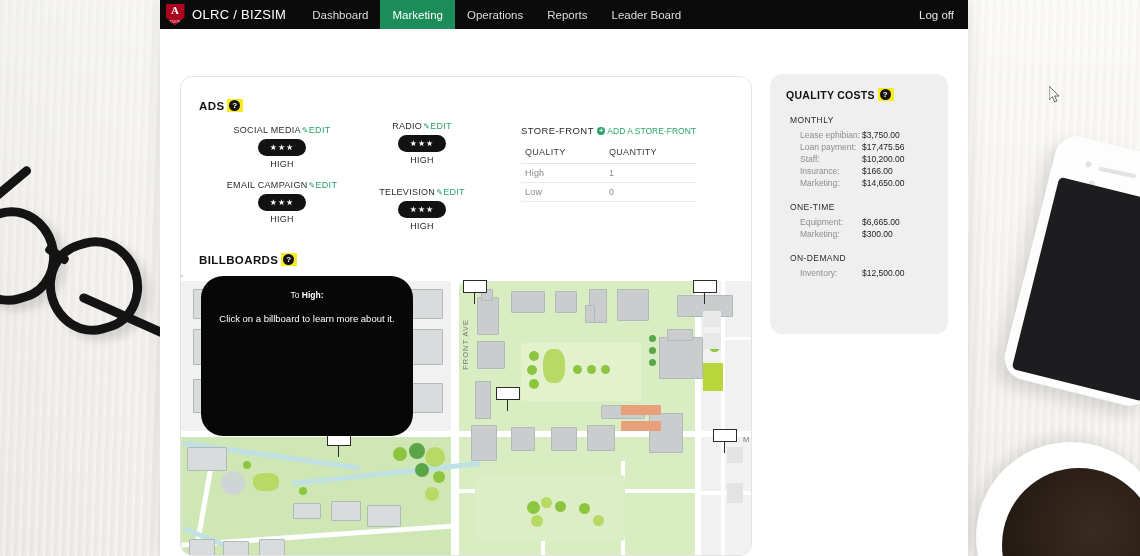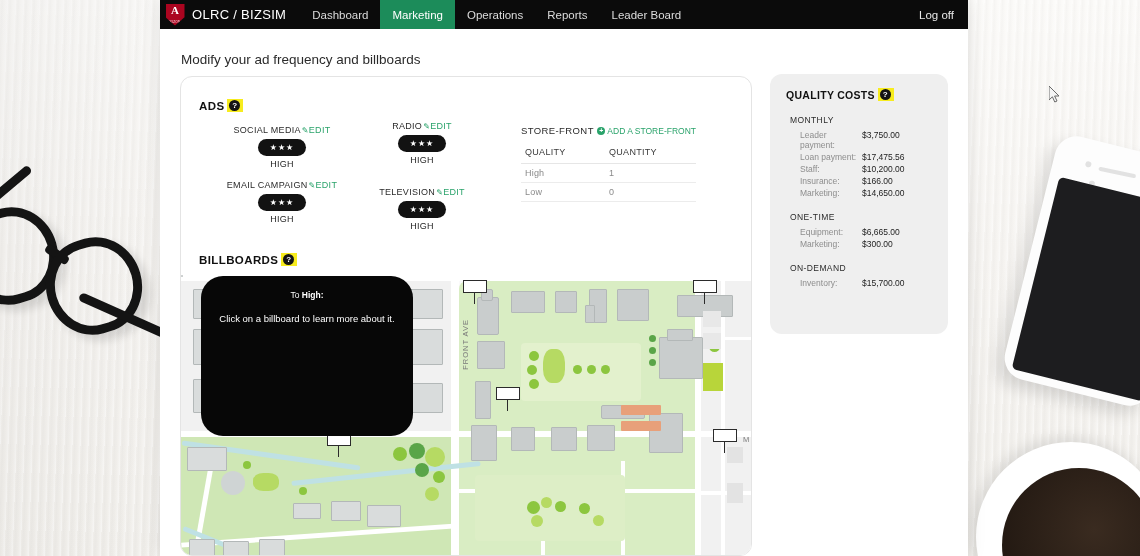--- a/index.html
+++ b/index.html
@@ -281,21 +281,20 @@
     <div class="navitem">Dashboard</div>
     <div class="navitem active">Marketing</div>
     <div class="navitem">Operations</div>
     <div class="navitem">Reports</div>
     <div class="navitem">Leader Board</div>
     <div class="nav-right">
       <div class="nav-logoff">Log off</div>
     </div>
   </div>
 
-  <div id="page-title">Modify your ad frequency and billboards</div>
 
   <div id="ads-card">
 
     <div id="ads-head" class="section-title">
       <span>ADS</span>
       <span class="help-badge">
         <span class="help-circle">?</span>
       </span>
     </div>
 
@@ -514,21 +513,21 @@
   <div id="costs-card">
     <div id="costs-title">
       <span>QUALITY COSTS</span>
       <span class="help-badge">
         <span class="help-circle">?</span>
       </span>
     </div>
 
     <div class="cost-group">MONTHLY</div>
     <div class="cost-row">
-      <span class="k">Leader payment:</span>
+      <span class="k">Lease ephibian:</span>
       <span class="v">$3,750.00</span>
     </div>
     <div class="cost-row">
       <span class="k">Loan payment:</span>
       <span class="v">$17,475.56</span>
     </div>
     <div class="cost-row">
       <span class="k">Staff:</span>
       <span class="v">$10,200.00</span>
     </div>
@@ -549,21 +548,21 @@
     </div>
     <div class="cost-row">
       <span class="k">Marketing:</span>
       <span class="v">$300.00</span>
     </div>
 
     <div class="cost-spacer"></div>
     <div class="cost-group">ON-DEMAND</div>
     <div class="cost-row">
       <span class="k">Inventory:</span>
-      <span class="v">$15,700.00</span>
+      <span class="v">$12,500.00</span>
     </div>
   </div>
 
 </div>
 
 <div id="cursor">
   <svg width="12" height="18" viewBox="0 0 12 18">
     <polygon points="0,0 0,14 3.4,10.8 5.8,16 8,15 5.6,10 10,10" fill="#f6f6f6" stroke="#6a6a6a" stroke-width="1"></polygon>
   </svg>
 </div>

